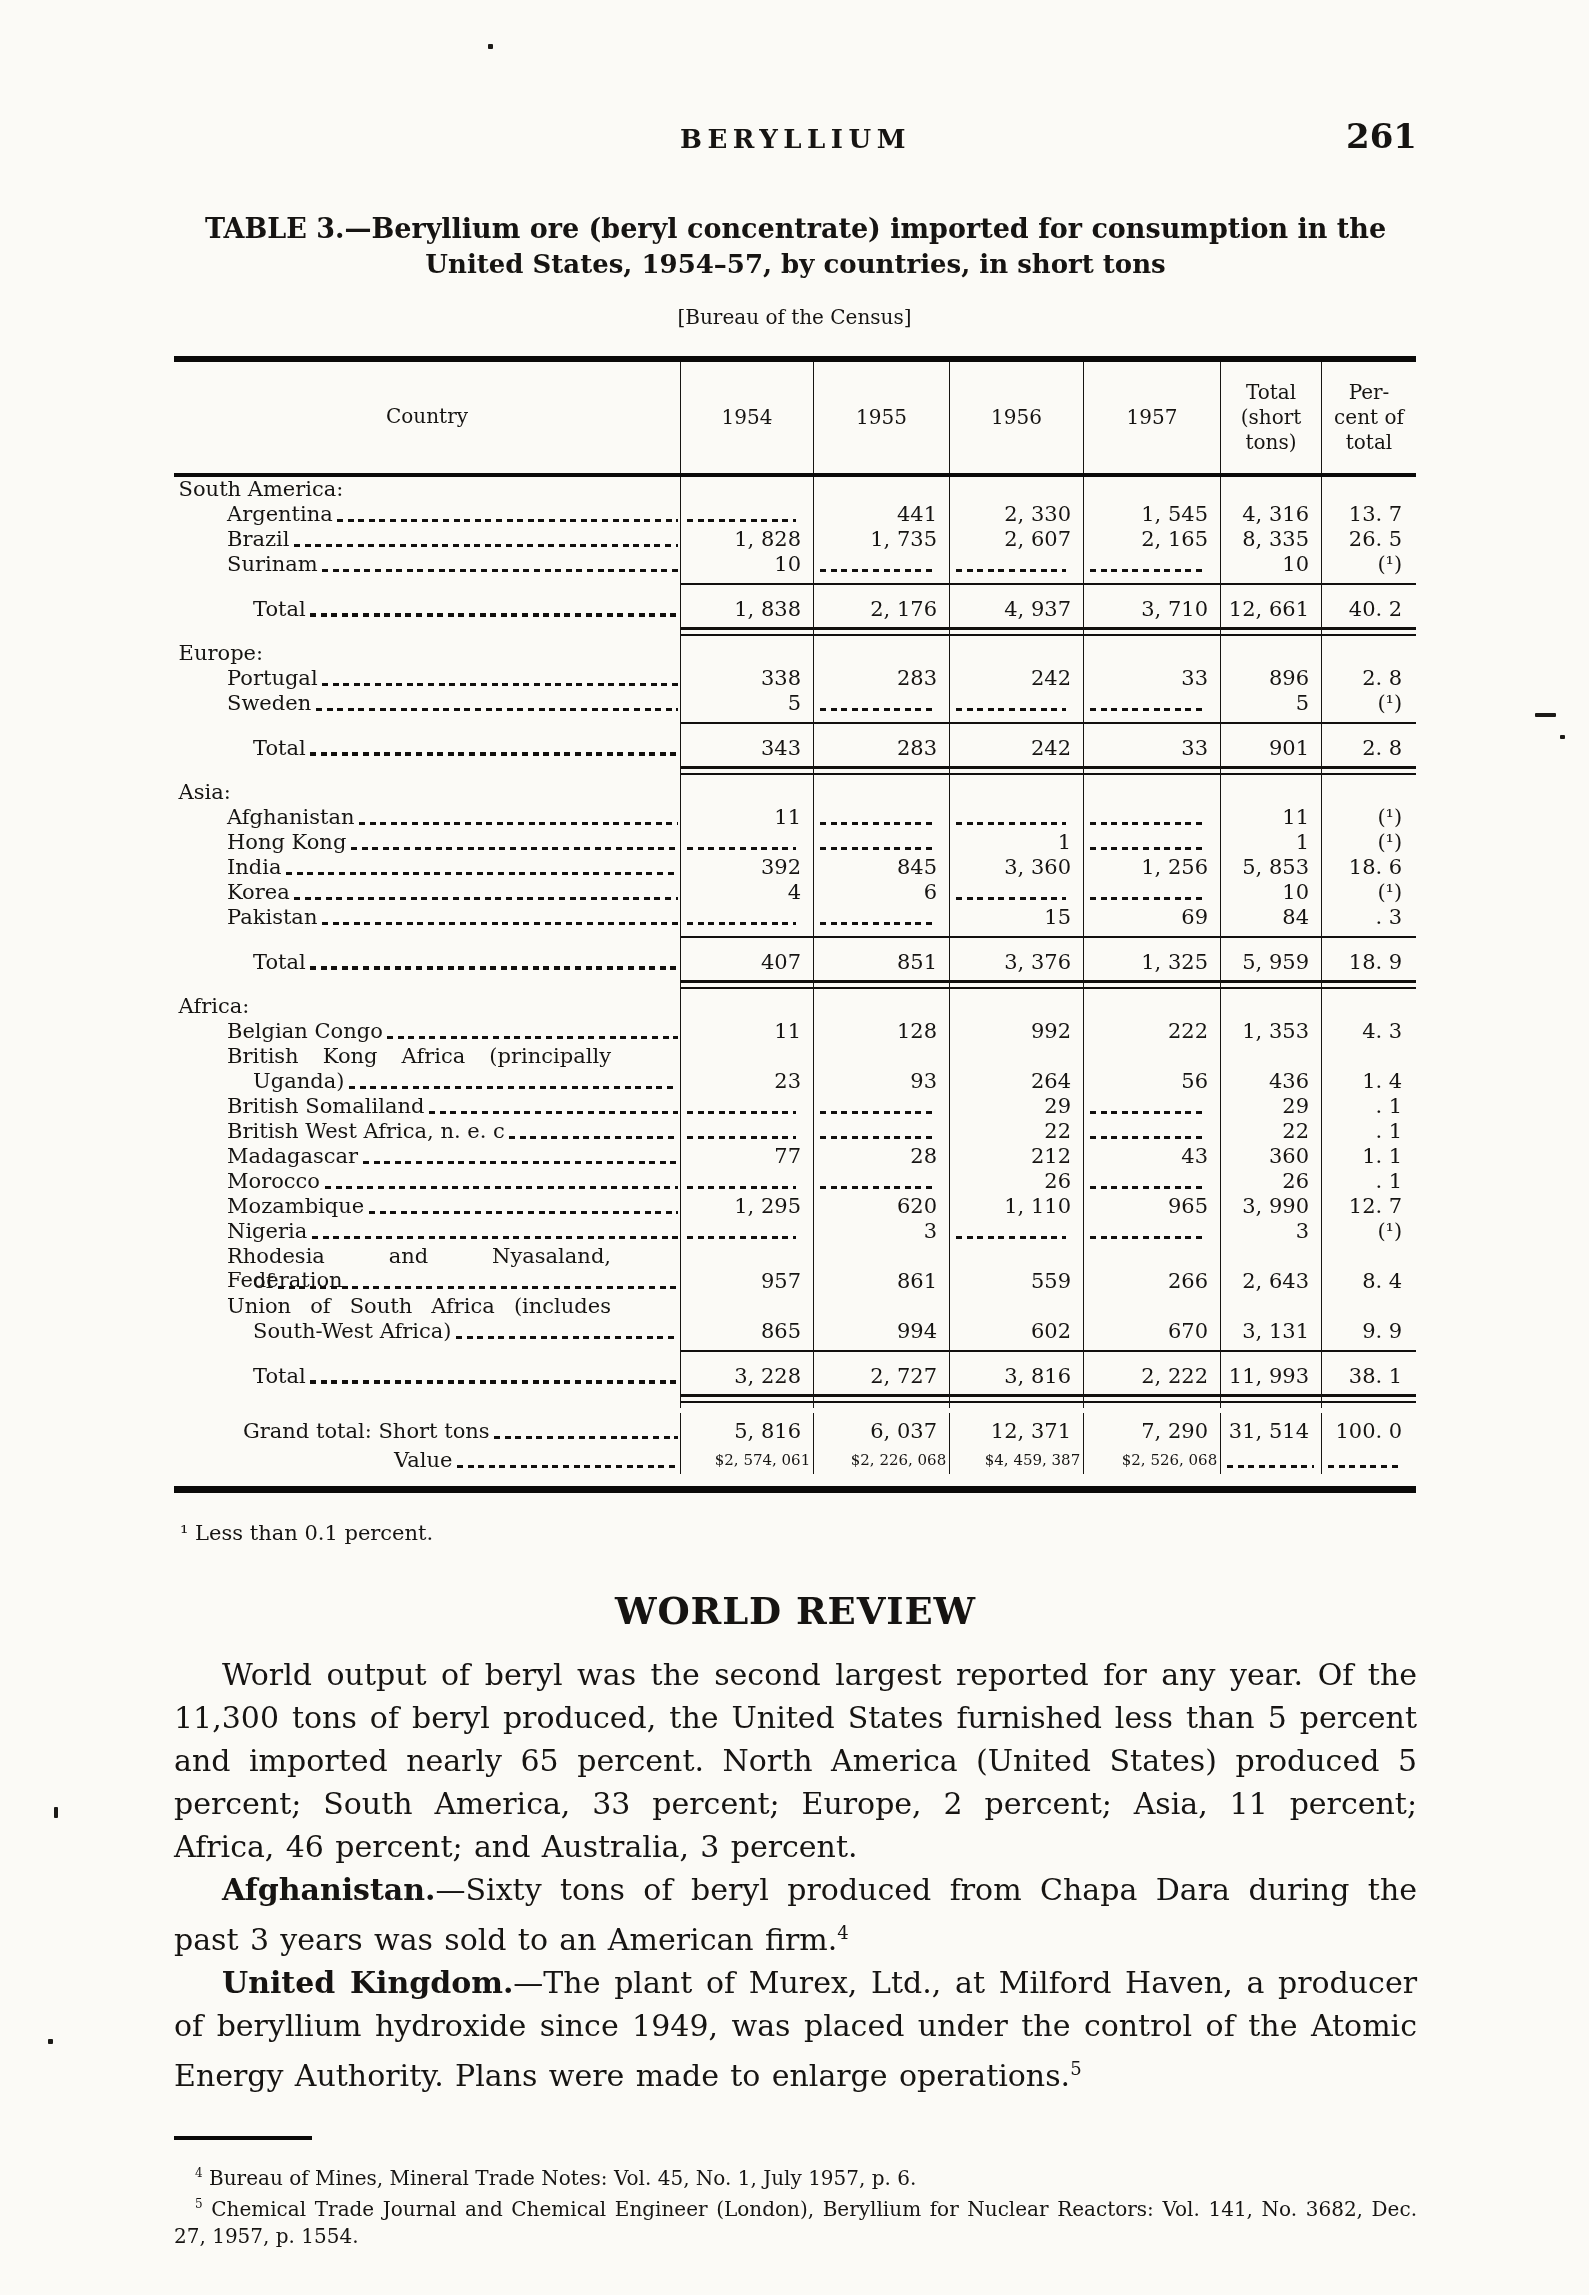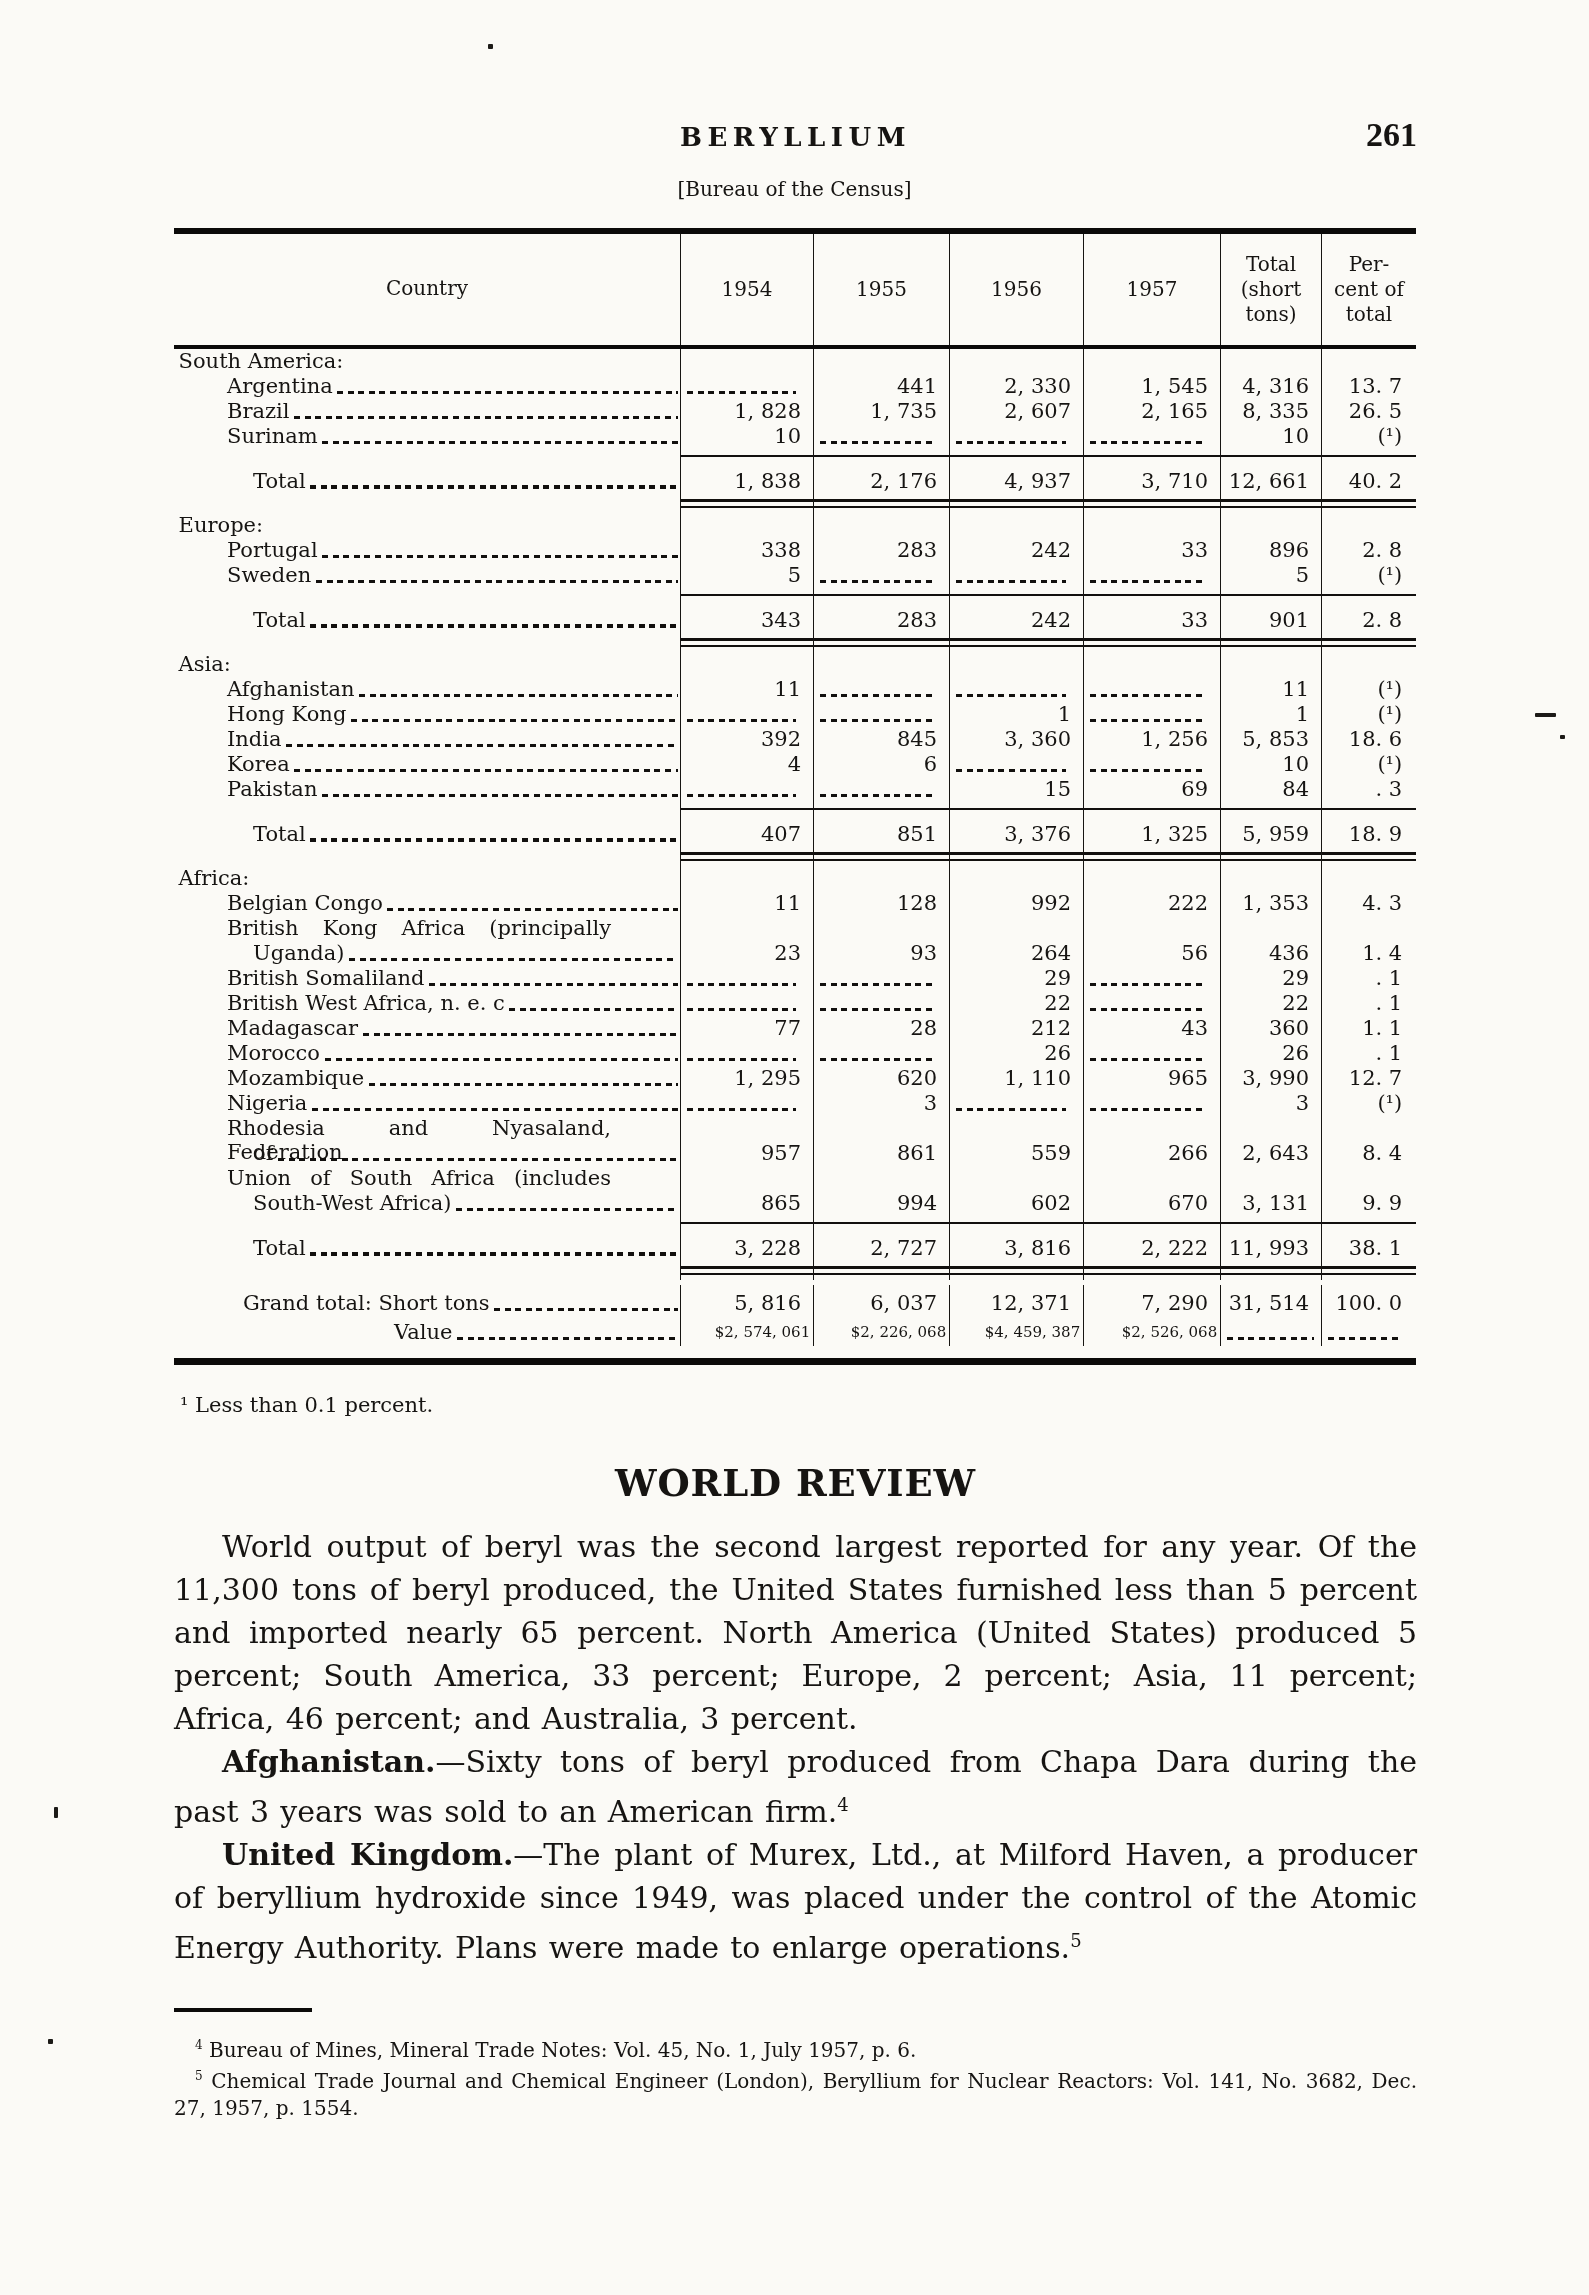--- a/index.html
+++ b/index.html
@@ -8,21 +8,21 @@
     width:1589px;height:2482px;
     margin:0 auto;
     background:#fbfaf6;
     color:#161412;
     font-family:"DejaVu Serif","Liberation Serif",serif;
     overflow:hidden;
   }
   
   .topbar{display:grid;grid-template-columns:1fr auto 1fr;align-items:baseline;margin:116px 172px 0 174px;}
   .runhead{grid-column:2;font-size:26px;font-weight:bold;letter-spacing:5.5px;}
-  .pagenum{grid-column:3;justify-self:end;font-size:34px;font-weight:bold;font-family:Liberation Serif, serif;}
+  .pagenum{grid-column:3;justify-self:end;font-size:34px;font-weight:bold;}
   
   .caption{margin:54px 172px 0 174px;text-align:center;font-weight:bold;}
   .cap1{font-size:27px;line-height:37px;}
   .cap2{font-size:26px;line-height:35px;}
   .bureau{margin-top:23px;text-align:center;font-size:20px;}
   
   .tablewrap{width:1242px;margin:27px auto 0 174px;}
   .rule-heavy{height:6.9px;background:#0b0a09;}
   .rule-heavy.top{height:6.4px;}
   .rule-mid{height:4.1px;background:#0b0a09;}
@@ -80,20 +80,24 @@
 <body>
 
 <div class="page">
 
   <header class="topbar">
     <div class="spacer"></div>
     <div class="runhead">BERYLLIUM</div>
     <div class="pagenum">261</div>
   </header>
 
+  <div class="caption">
+    <div class="cap1">TABLE 3.—Beryllium ore (beryl concentrate) imported for consumption in the</div>
+    <div class="cap2">United States, 1954–57, by countries, in short tons</div>
+  </div>
 
   <div class="bureau">[Bureau of the Census]</div>
 
   <section class="tablewrap">
     <div class="rule-heavy top"></div>
     <div class="thead" id="thead">
         <div class="th c0">
           <div>Country</div>
         </div>
         <div class="th c1">

